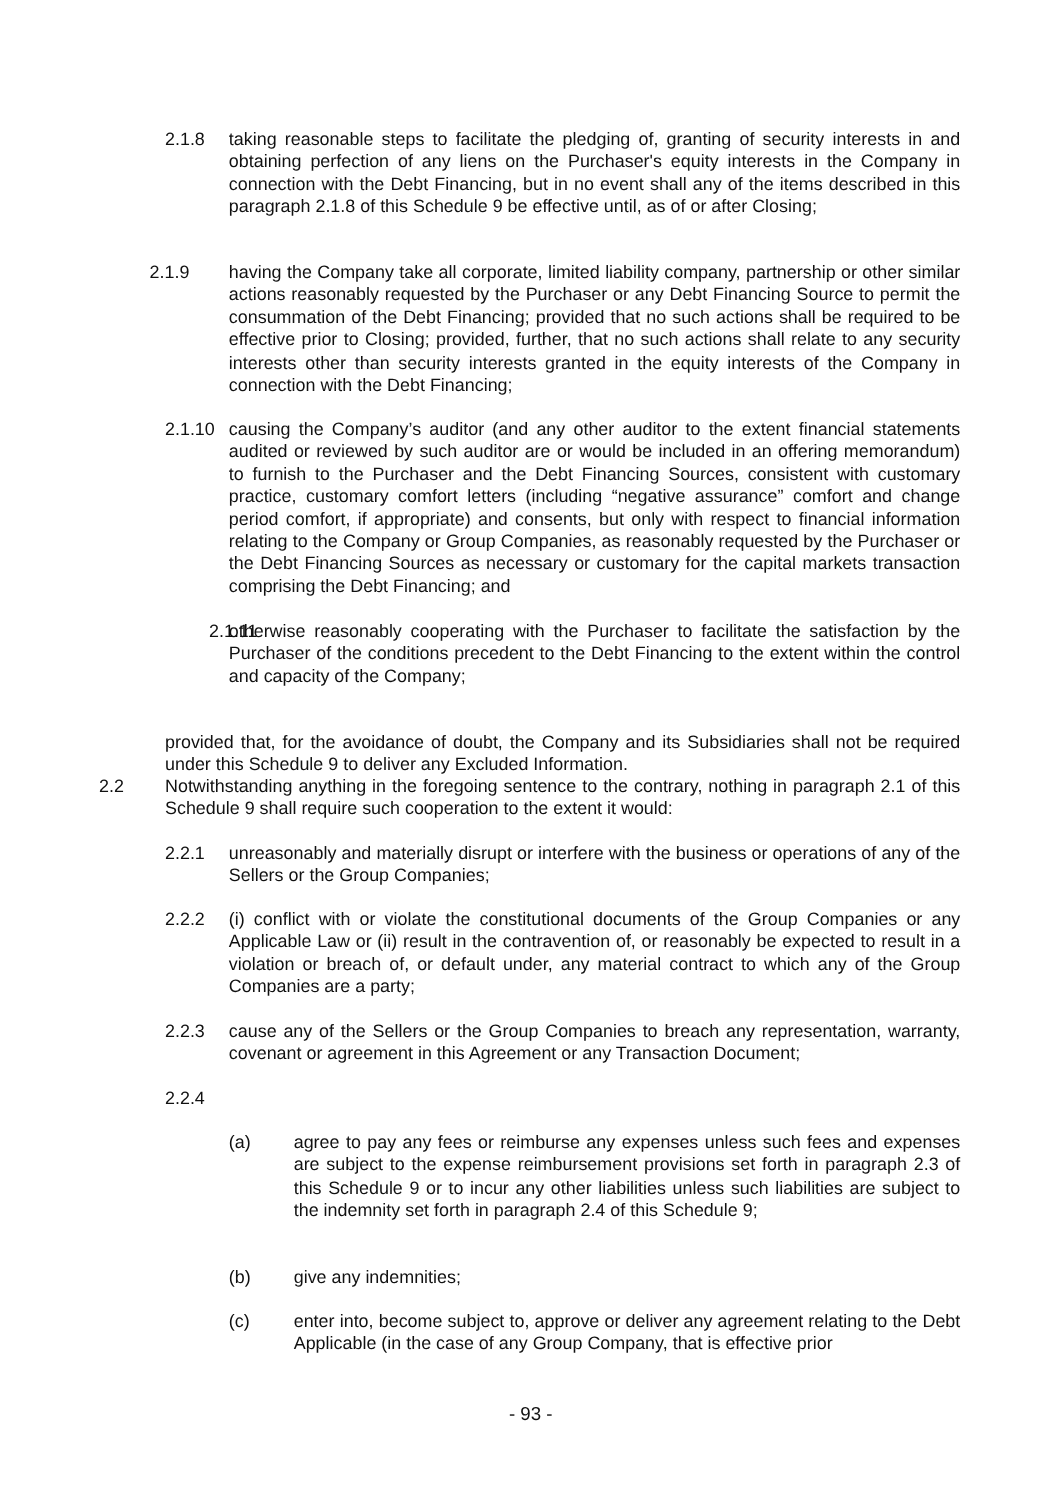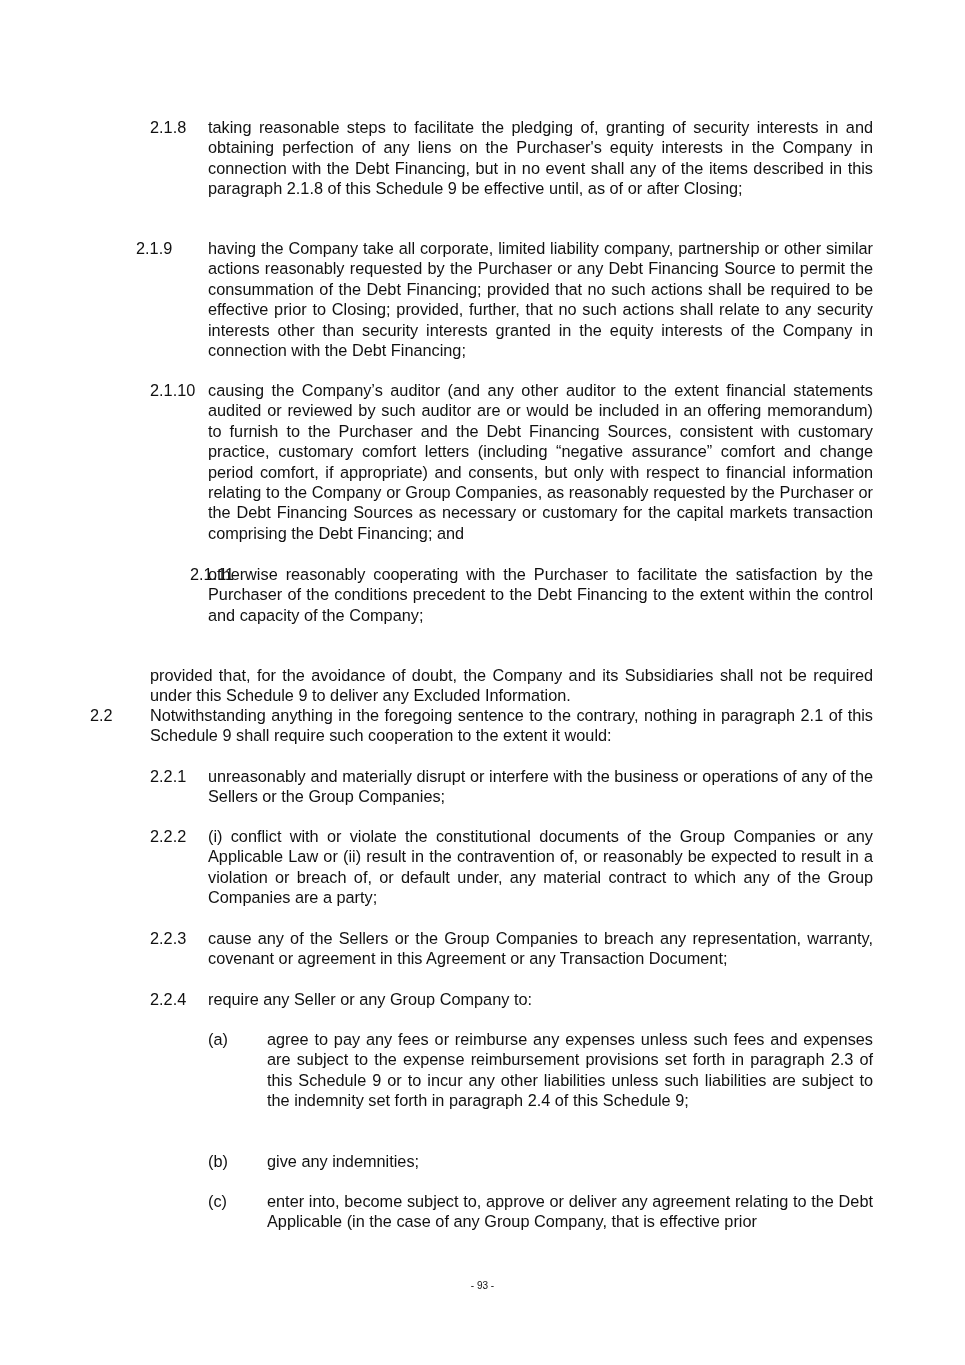--- a/index.html
+++ b/index.html
@@ -4,21 +4,21 @@
 <style>
   html, body { margin: 0; padding: 0; background: #ffffff; }
   body {
     width: 965px; height: 1365px; position: relative; overflow: hidden;
     font-family: "Liberation Sans", sans-serif; color: #111111;
     font-size: 16.3px; line-height: 20.4px;
   }
   .page { position: absolute; left: 0; top: 0; width: 965px; height: 1365px; padding-left: 38px; }
   .num { position: absolute; white-space: nowrap; }
   .text { position: absolute; text-align: justify; }
-  .footer { position: absolute; left: 0; width: 965px; top: 1276px; text-align: center; font-size: 10px; }
+  .footer { position: absolute; left: 0; width: 965px; top: 1276px; text-align: center; font-size: 17px; }
 </style>
 </head>
 <body>
 
 <div class="page">
 
   <div class="num" style="left:150px;top:117px;">2.1.8</div>
   <div class="text" style="left:208px;top:117px;width:665px;">taking reasonable steps to facilitate the pledging of, granting of security interests in and obtaining perfection of any liens on the Purchaser's equity interests in the Company in connection with the Debt Financing, but in no event shall any of the items described in this paragraph 2.1.8 of this Schedule 9 be effective until, as of or after Closing;</div>
 
   <div class="num" style="left:136px;top:238px;">2.1.9</div>
@@ -38,21 +38,20 @@
   <div class="num" style="left:150px;top:766px;">2.2.1</div>
   <div class="text" style="left:208px;top:766px;width:665px;">unreasonably and materially disrupt or interfere with the business or operations of any of the Sellers or the Group Companies;</div>
 
   <div class="num" style="left:150px;top:826px;">2.2.2</div>
   <div class="text" style="left:208px;top:826px;width:665px;">(i) conflict with or violate the constitutional documents of the Group Companies or any Applicable Law or (ii) result in the contravention of, or reasonably be expected to result in a violation or breach of, or default under, any material contract to which any of the Group Companies are a party;</div>
 
   <div class="num" style="left:150px;top:928px;">2.2.3</div>
   <div class="text" style="left:208px;top:928px;width:665px;">cause any of the Sellers or the Group Companies to breach any representation, warranty, covenant or agreement in this Agreement or any Transaction Document;</div>
 
   <div class="num" style="left:150px;top:989px;">2.2.4</div>
-  <div class="text" style="left:208px;top:989px;width:665px;">require any Seller or any Group Company to:</div>
 
   <div class="num" style="left:208px;top:1029px;">(a)</div>
   <div class="text" style="left:267px;top:1029px;width:606px;">agree to pay any fees or reimburse any expenses unless such fees and expenses are subject to the expense reimbursement provisions set forth in paragraph 2.3 of this Schedule 9 or to incur any other liabilities unless such liabilities are subject to the indemnity set forth in paragraph 2.4 of this Schedule 9;</div>
 
   <div class="num" style="left:208px;top:1151px;">(b)</div>
   <div class="text" style="left:267px;top:1151px;width:606px;">give any indemnities;</div>
 
   <div class="num" style="left:208px;top:1191px;">(c)</div>
   <div class="text" style="left:267px;top:1191px;width:606px;">enter into, become subject to, approve or deliver any agreement relating to the Debt Applicable (in the case of any Group Company, that is effective prior</div>
 

